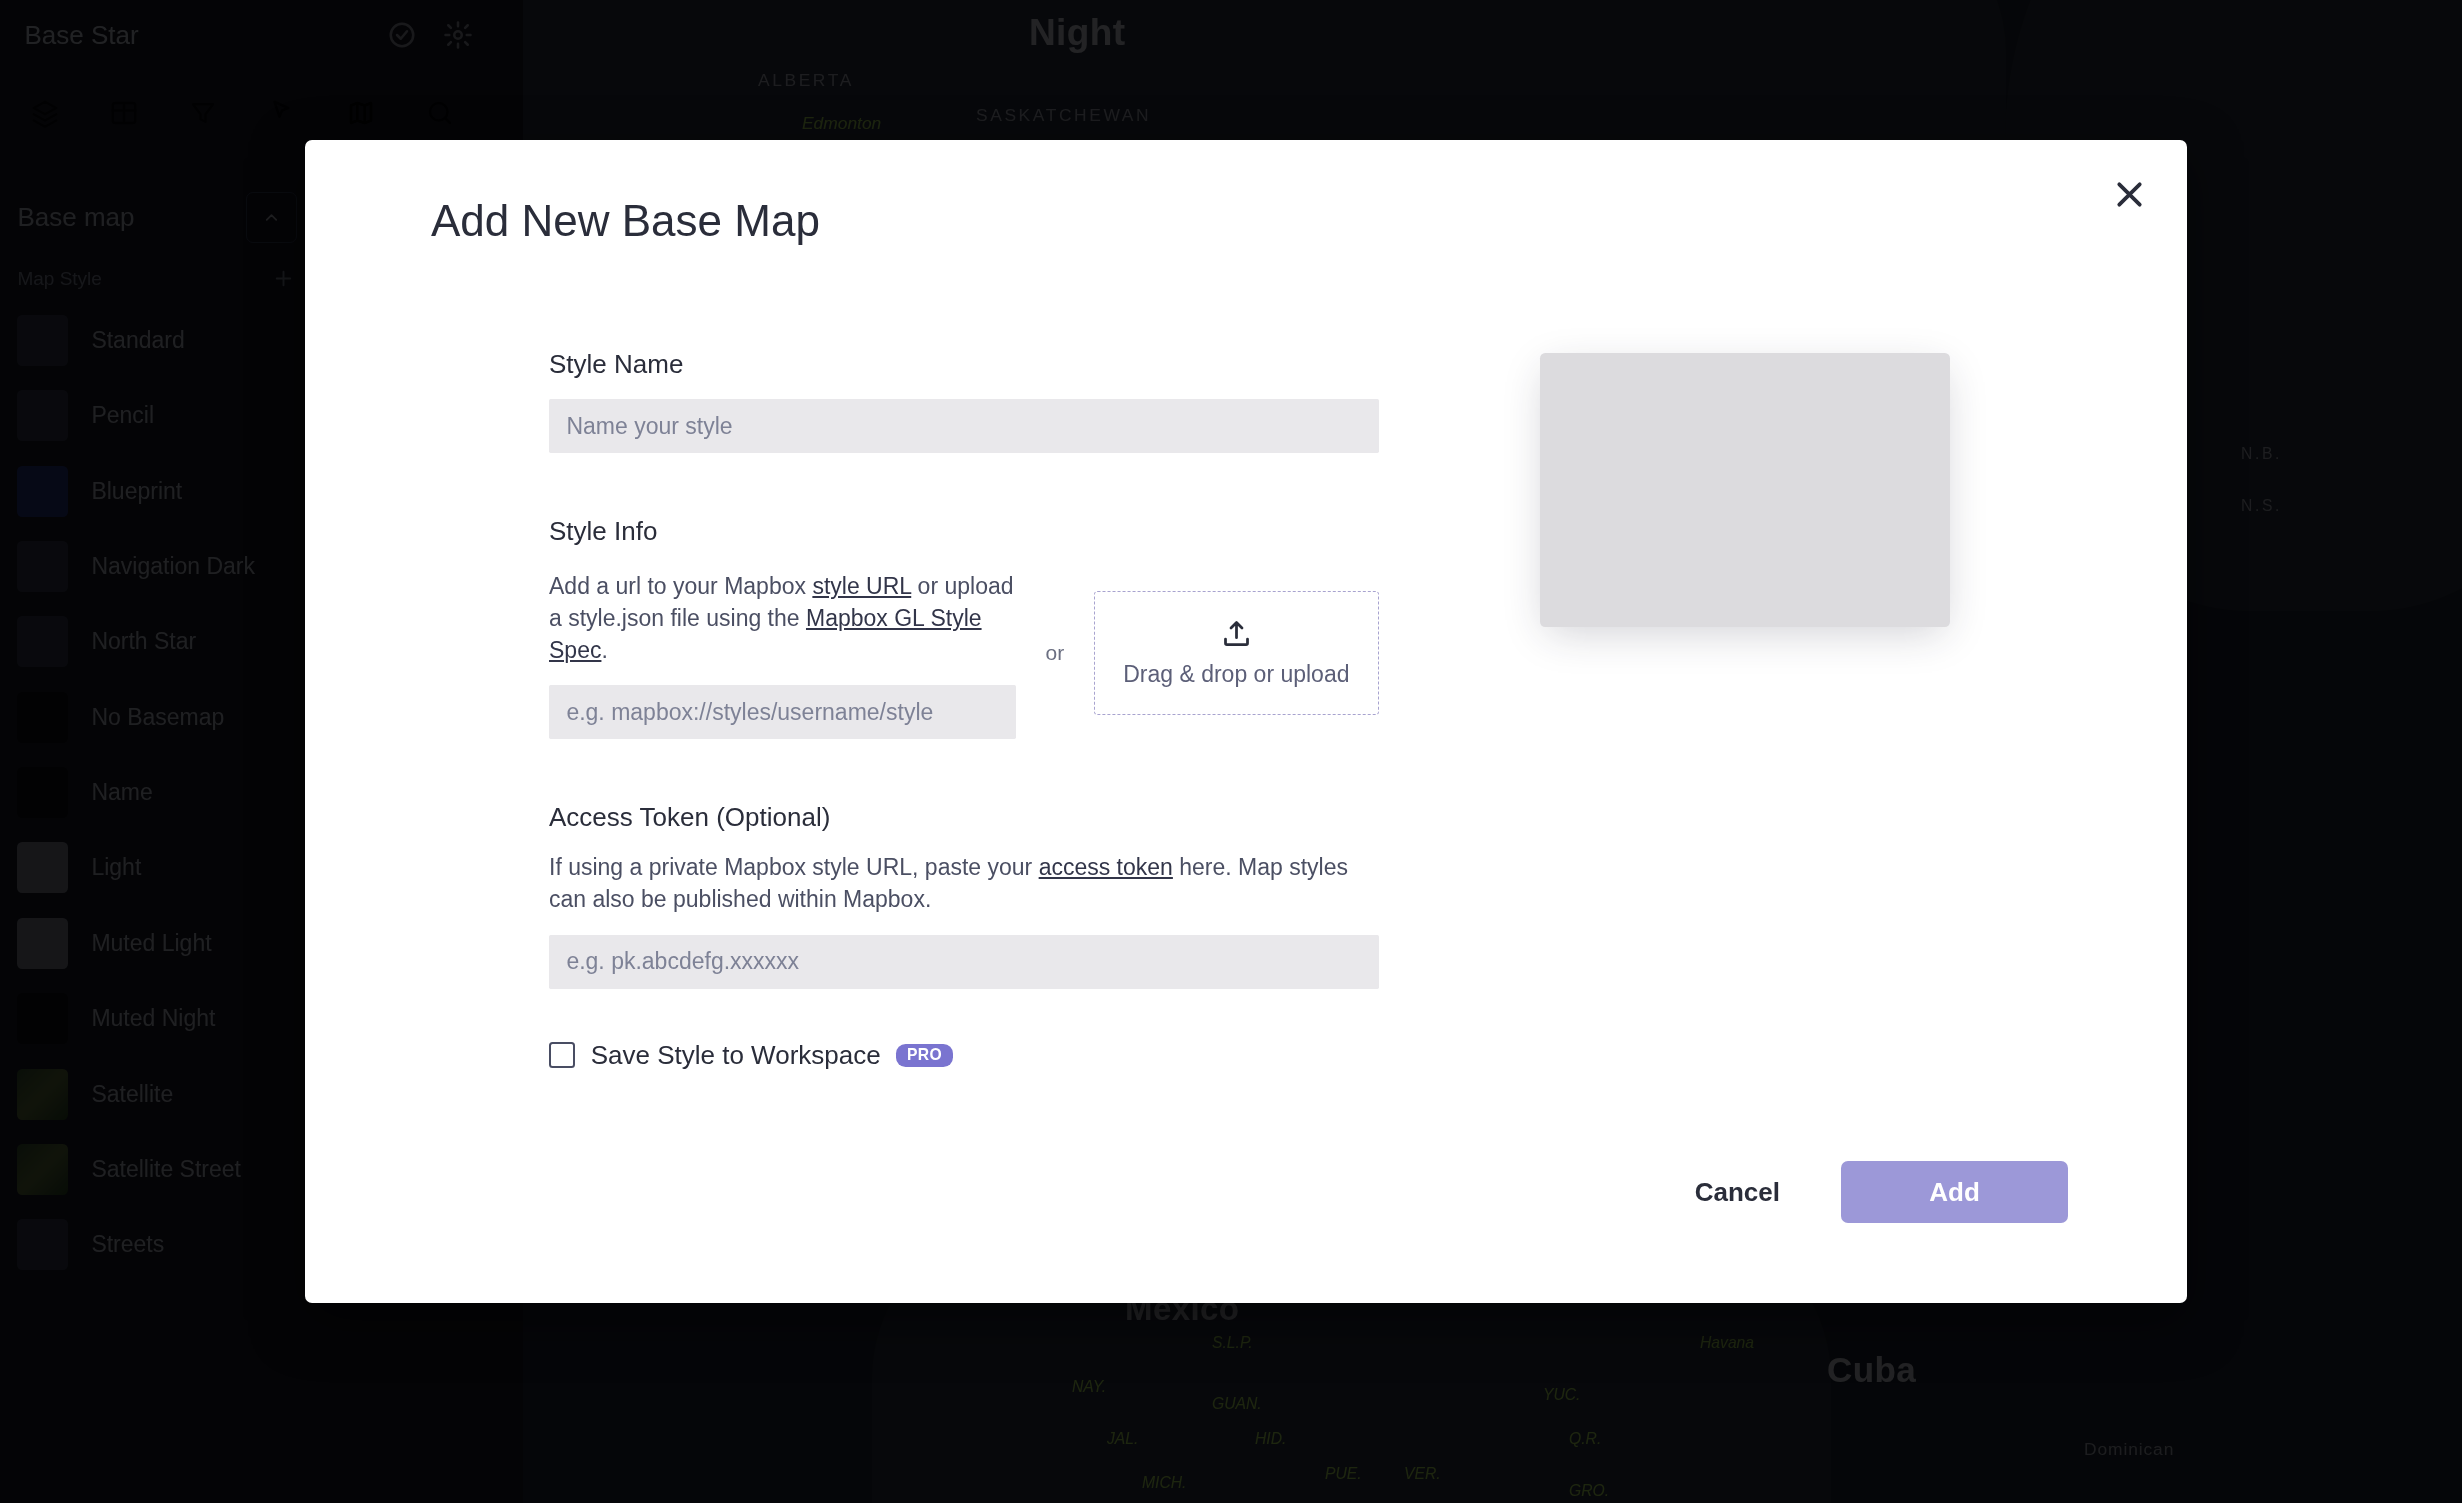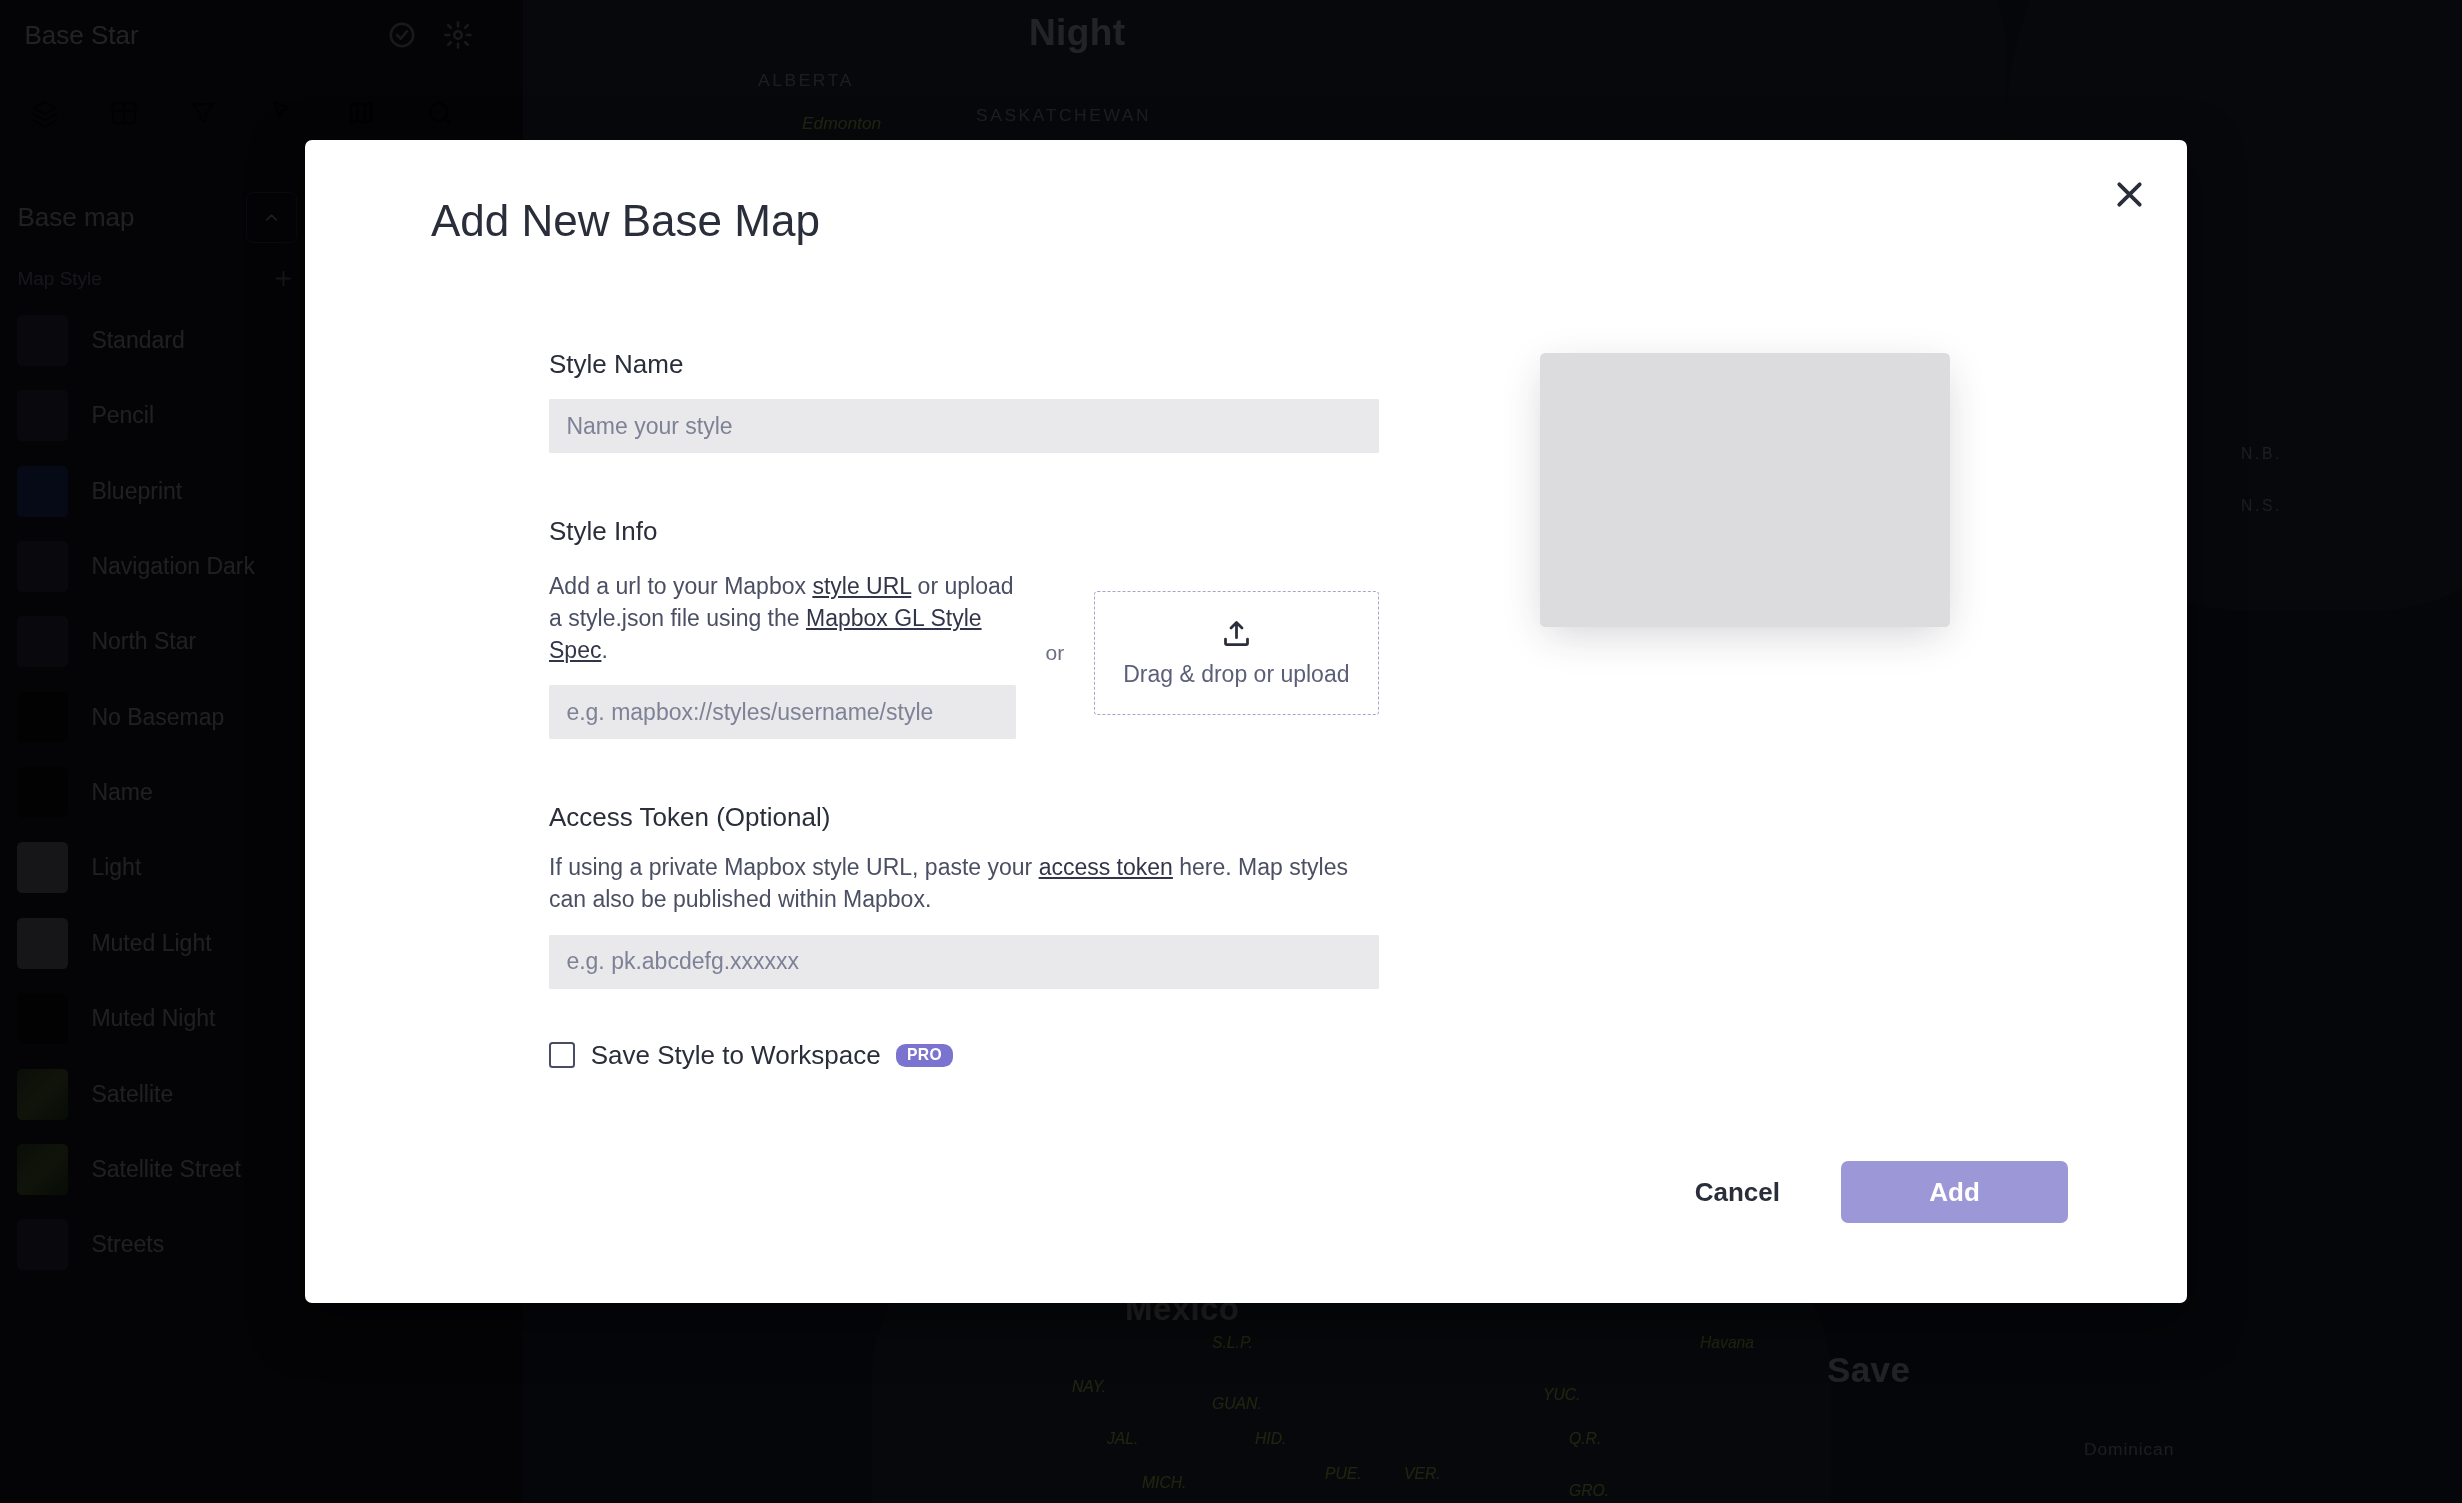--- a/index.html
+++ b/index.html
@@ -204,21 +204,21 @@
 <div class="app-bg">
 
   <div class="bg-map">
     <div class="land" style="left:-174px; top:-262px; width:1657px; height:785px;"></div>
     <div class="land" style="left:1482px; top:-174px; width:610px; height:785px;"></div>
     <div class="land" style="left:349px; top:1134px; width:959px; height:610px;"></div>
     <div class="country" style="left:506px; top:12.2px; font-size:37px;">Night</div>
     <div class="region" style="left:235px; top:70px;">ALBERTA</div>
     <div class="region" style="left:453px; top:105px;">SASKATCHEWAN</div>
     <div class="city" style="left:279px; top:113px;">Edmonton</div>
-    <div class="country" style="left:1304px; top:1350px; font-size:35px;">Save</div>
+    <div class="country" style="left:1304px; top:1350px; font-size:35px;">Cuba</div>
     <div class="city" style="left:1177px; top:1334px; font-size:15.7px;">Havana</div>
     <div class="country" style="left:602px; top:1290px; font-size:33px;">México</div>
     <div class="region" style="left:1561px; top:1439px; letter-spacing:0.9px;">Dominican</div>
     <div class="region" style="left:1718px; top:445px; font-size:15.7px;">N.B.</div>
     <div class="region" style="left:1718px; top:497px; font-size:15.7px;">N.S.</div>
     <div class="city" style="left:689px; top:1334px; font-size:15.7px;">S.L.P.</div>
     <div class="city" style="left:549px; top:1378px; font-size:15.7px;">NAY.</div>
     <div class="city" style="left:584px; top:1430px; font-size:15.7px;">JAL.</div>
     <div class="city" style="left:619px; top:1474px; font-size:15.7px;">MICH.</div>
     <div class="city" style="left:689px; top:1395px; font-size:15.7px;">GUAN.</div>

